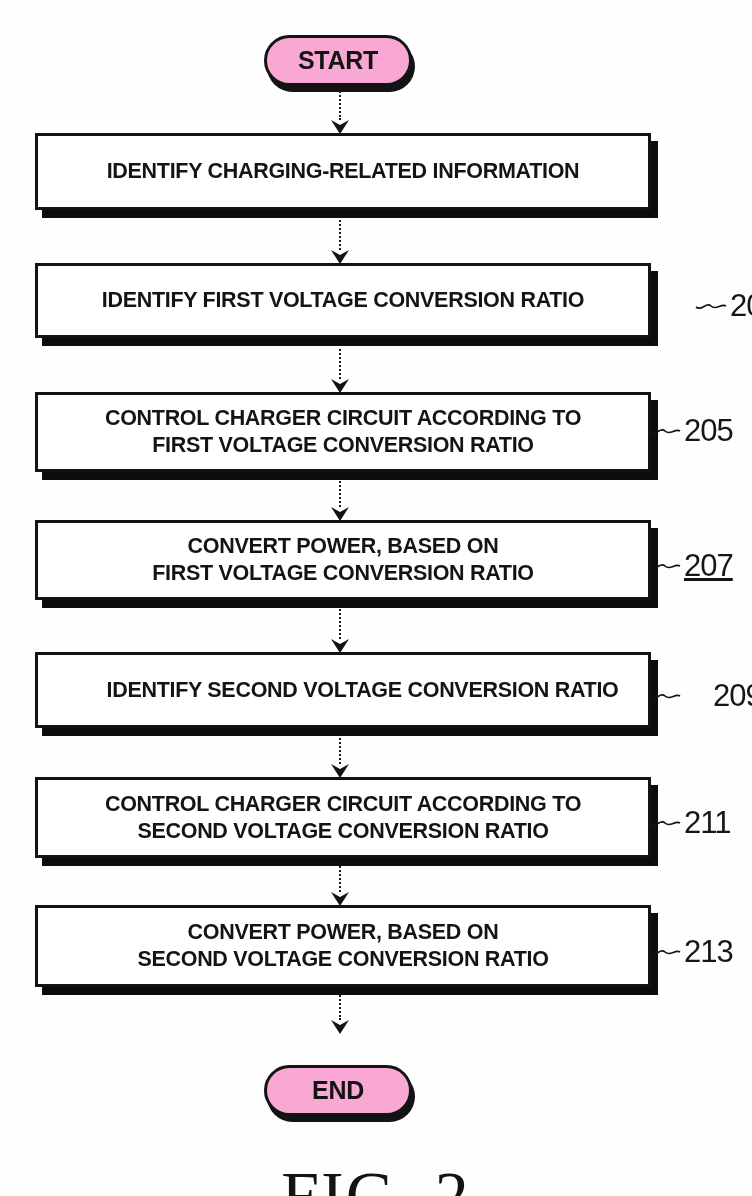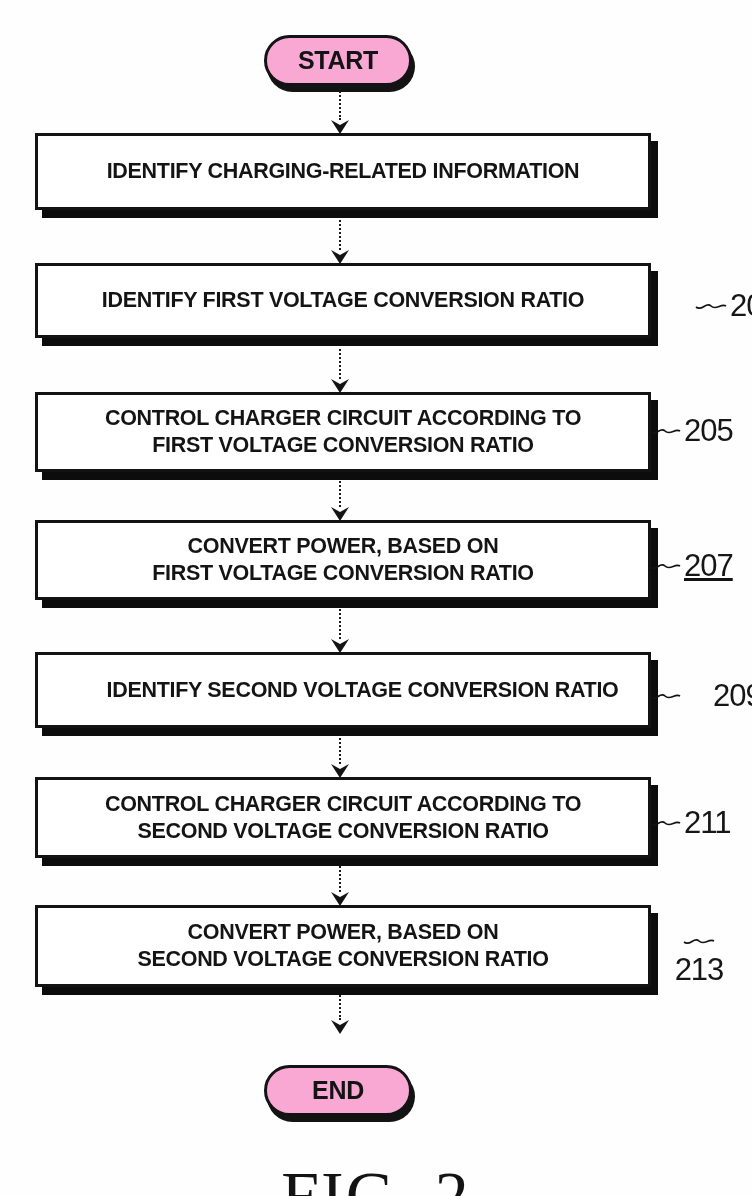--- a/index.html
+++ b/index.html
@@ -74,21 +74,21 @@
   .ref svg{flex:0 0 auto;}
   .ref-num{
     font-size:31px;font-weight:400;letter-spacing:-1px;color:#161616;
   }
   .r1{top:158px;}
   .r2{top:287px;padding-left:46px;}
   .r3{top:412px;}
   .r4{top:547px;text-decoration:underline;}
   .r5{top:677px;gap:32px;}
   .r6{top:804px;}
-  .r7{top:933px;flex-direction:column;}
+  .r7{top:933px;}
   
   .fig-caption{
     position:absolute;left:0;right:0;top:1156px;
     text-align:center;
     font-family:"Liberation Serif","DejaVu Serif",serif;
     font-size:68px;font-weight:400;color:#131313;
     letter-spacing:2px;
   }
 </style>
 </head>

